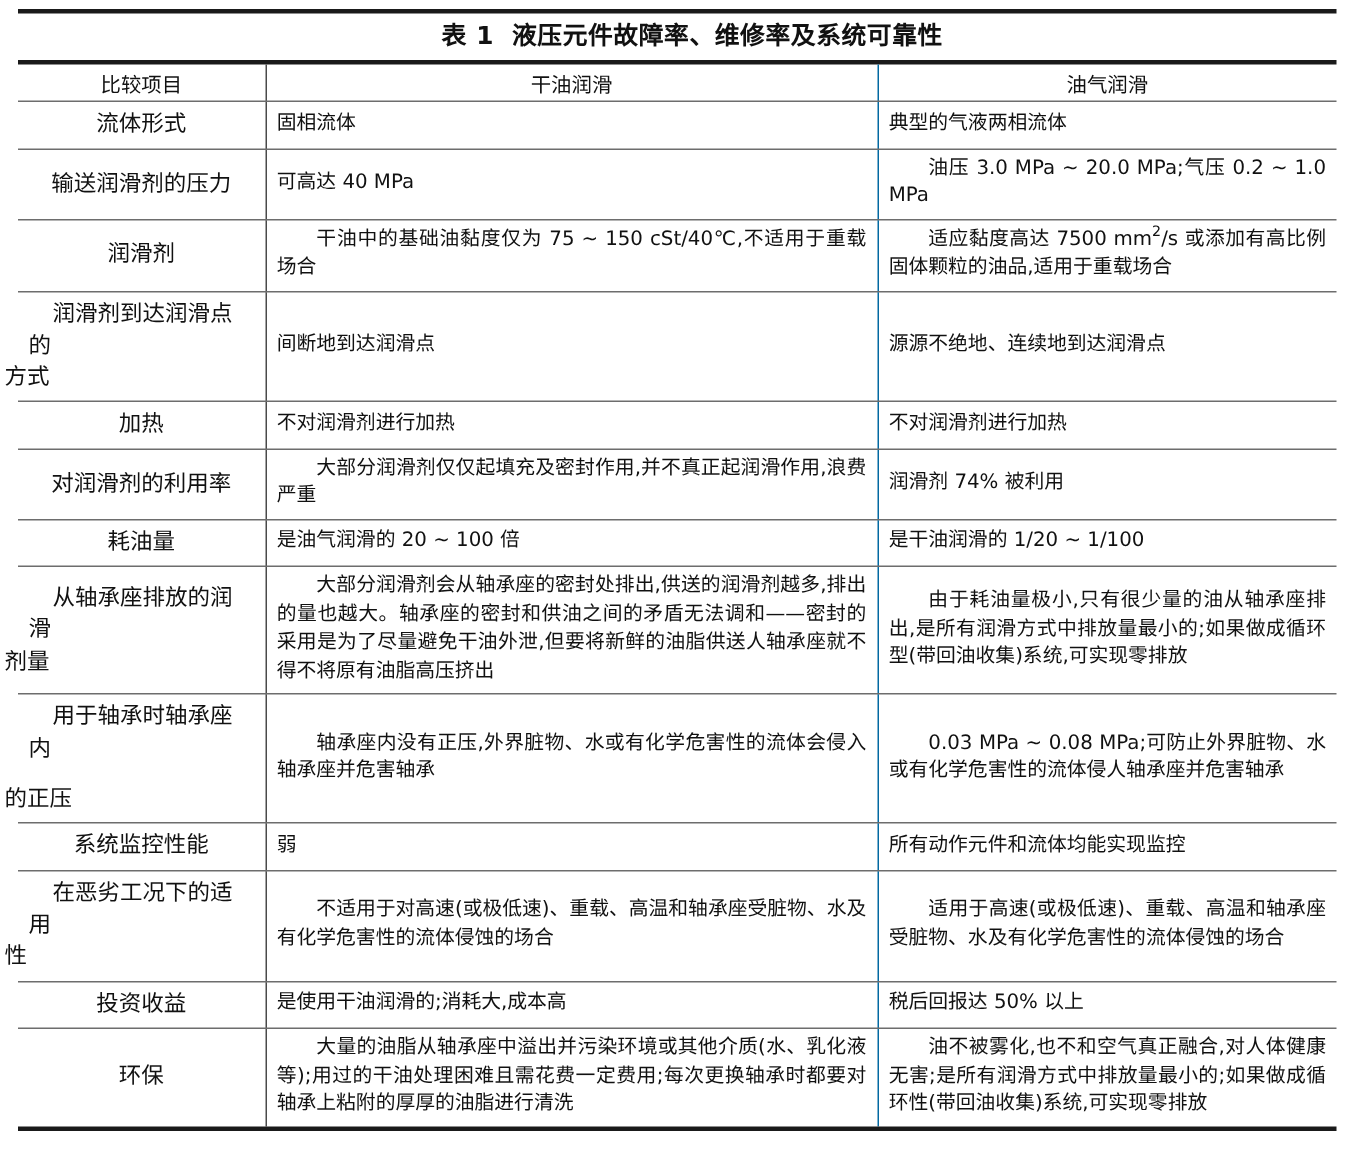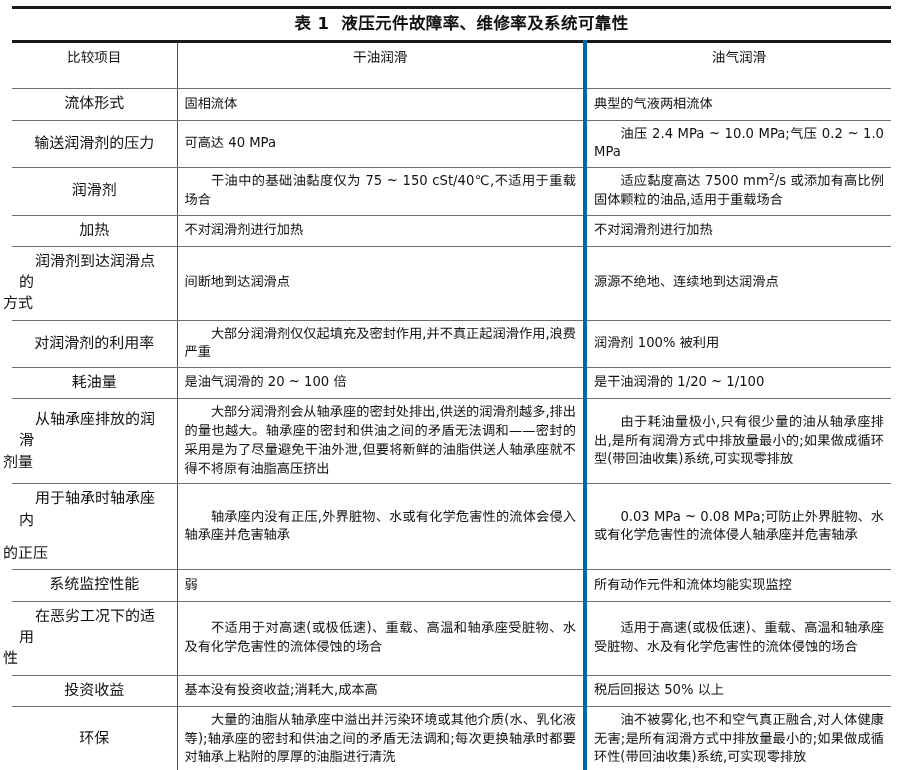--- a/index.html
+++ b/index.html
@@ -72,29 +72,29 @@
     border-top: 1px solid #6d6d6d;
     border-bottom: 1px solid #6d6d6d;
     border-left: none;
     border-right: none;
     padding: 4px 7px 5px 7px;
     vertical-align: middle;
     font-weight: normal;
   }
   
   table.cmp td.col-a, table.cmp th.col-a { border-right: 1px solid #4a4a4a; }
-  table.cmp td.col-b, table.cmp th.col-b { border-right: 4px solid #0369a1; }
+  table.cmp td.col-b, table.cmp th.col-b { border-right: 1px solid #0369a1; }
 
   
   table.cmp thead th {
     border-top: 3px solid #1a1a1a;
     border-bottom: 1px solid #6d6d6d;
     text-align: center;
     padding-top: 5px;
-    padding-bottom: 21px;
+    padding-bottom: 0;
     font-size: 13.6px;
   }
   
   table.cmp tbody tr:last-child td {
     border-bottom: 3px solid #1a1a1a;
   }
   
   table.cmp tbody tr:first-child td {
     border-top: 1px solid #555;
   }
@@ -158,60 +158,60 @@
             <td class="body justified">
               <p>典型的气液两相流体</p>
             </td>
           </tr>
           <tr>
             <td class="label col-a">输送润滑剂的压力</td>
             <td class="body col-b justified">
               <p>可高达 40 MPa</p>
             </td>
             <td class="body justified indent">
-              <p>油压 2.4 MPa ~ 10.0 MPa;气压 0.2 ~ 1.0 MPa</p>
+              <p>油压 3.0 MPa ~ 20.0 MPa;气压 0.2 ~ 1.0 MPa</p>
             </td>
           </tr>
           <tr>
             <td class="label col-a">润滑剂</td>
             <td class="body col-b justified indent">
               <p>干油中的基础油黏度仅为 75 ~ 150 cSt/40℃,不适用于重载场合</p>
             </td>
             <td class="body justified indent">
               <p>适应黏度高达 7500 mm<sup class="exp">2</sup>/s 或添加有高比例固体颗粒的油品,适用于重载场合</p>
-            </td>
-          </tr>
-          <tr>
-            <td class="label col-a">加热</td>
-            <td class="body col-b justified">
-              <p>不对润滑剂进行加热</p>
-            </td>
-            <td class="body justified">
-              <p>不对润滑剂进行加热</p>
             </td>
           </tr>
           <tr>
             <td class="label col-a two-line">
               <span class="lbl">润滑剂到达润滑点的</span>
               <span class="lbl" style="text-indent: 0px; margin-left: -16px;">方式</span>
             </td>
             <td class="body col-b justified">
               <p>间断地到达润滑点</p>
             </td>
             <td class="body justified">
               <p>源源不绝地、连续地到达润滑点</p>
             </td>
           </tr>
           <tr>
+            <td class="label col-a">加热</td>
+            <td class="body col-b justified">
+              <p>不对润滑剂进行加热</p>
+            </td>
+            <td class="body justified">
+              <p>不对润滑剂进行加热</p>
+            </td>
+          </tr>
+          <tr>
             <td class="label col-a">对润滑剂的利用率</td>
             <td class="body col-b justified indent">
               <p>大部分润滑剂仅仅起填充及密封作用,并不真正起润滑作用,浪费严重</p>
             </td>
             <td class="body justified">
-              <p>润滑剂 100% 被利用</p>
+              <p>润滑剂 74% 被利用</p>
             </td>
           </tr>
           <tr>
             <td class="label col-a">耗油量</td>
             <td class="body col-b justified">
               <p>是油气润滑的 20 ~ 100 倍</p>
             </td>
             <td class="body justified">
               <p>是干油润滑的 1/20 ~ 1/100</p>
             </td>
@@ -257,30 +257,30 @@
             <td class="body col-b justified indent">
               <p>不适用于对高速(或极低速)、重载、高温和轴承座受脏物、水及有化学危害性的流体侵蚀的场合</p>
             </td>
             <td class="body justified indent">
               <p>适用于高速(或极低速)、重载、高温和轴承座受脏物、水及有化学危害性的流体侵蚀的场合</p>
             </td>
           </tr>
           <tr>
             <td class="label col-a">投资收益</td>
             <td class="body col-b justified">
-              <p>基本没有投资收益;消耗大,成本高</p>
+              <p>是使用干油润滑的;消耗大,成本高</p>
             </td>
             <td class="body justified">
               <p>税后回报达 50% 以上</p>
             </td>
           </tr>
           <tr>
             <td class="label col-a">环保</td>
             <td class="body col-b justified indent">
-              <p>大量的油脂从轴承座中溢出并污染环境或其他介质(水、乳化液等);轴承座的密封和供油之间的矛盾无法调和;每次更换轴承时都要对轴承上粘附的厚厚的油脂进行清洗</p>
+              <p>大量的油脂从轴承座中溢出并污染环境或其他介质(水、乳化液等);用过的干油处理困难且需花费一定费用;每次更换轴承时都要对轴承上粘附的厚厚的油脂进行清洗</p>
             </td>
             <td class="body justified indent">
               <p>油不被雾化,也不和空气真正融合,对人体健康无害;是所有润滑方式中排放量最小的;如果做成循环性(带回油收集)系统,可实现零排放</p>
             </td>
           </tr>
         </tbody>
     </table>
   </div>
 
 </div>

